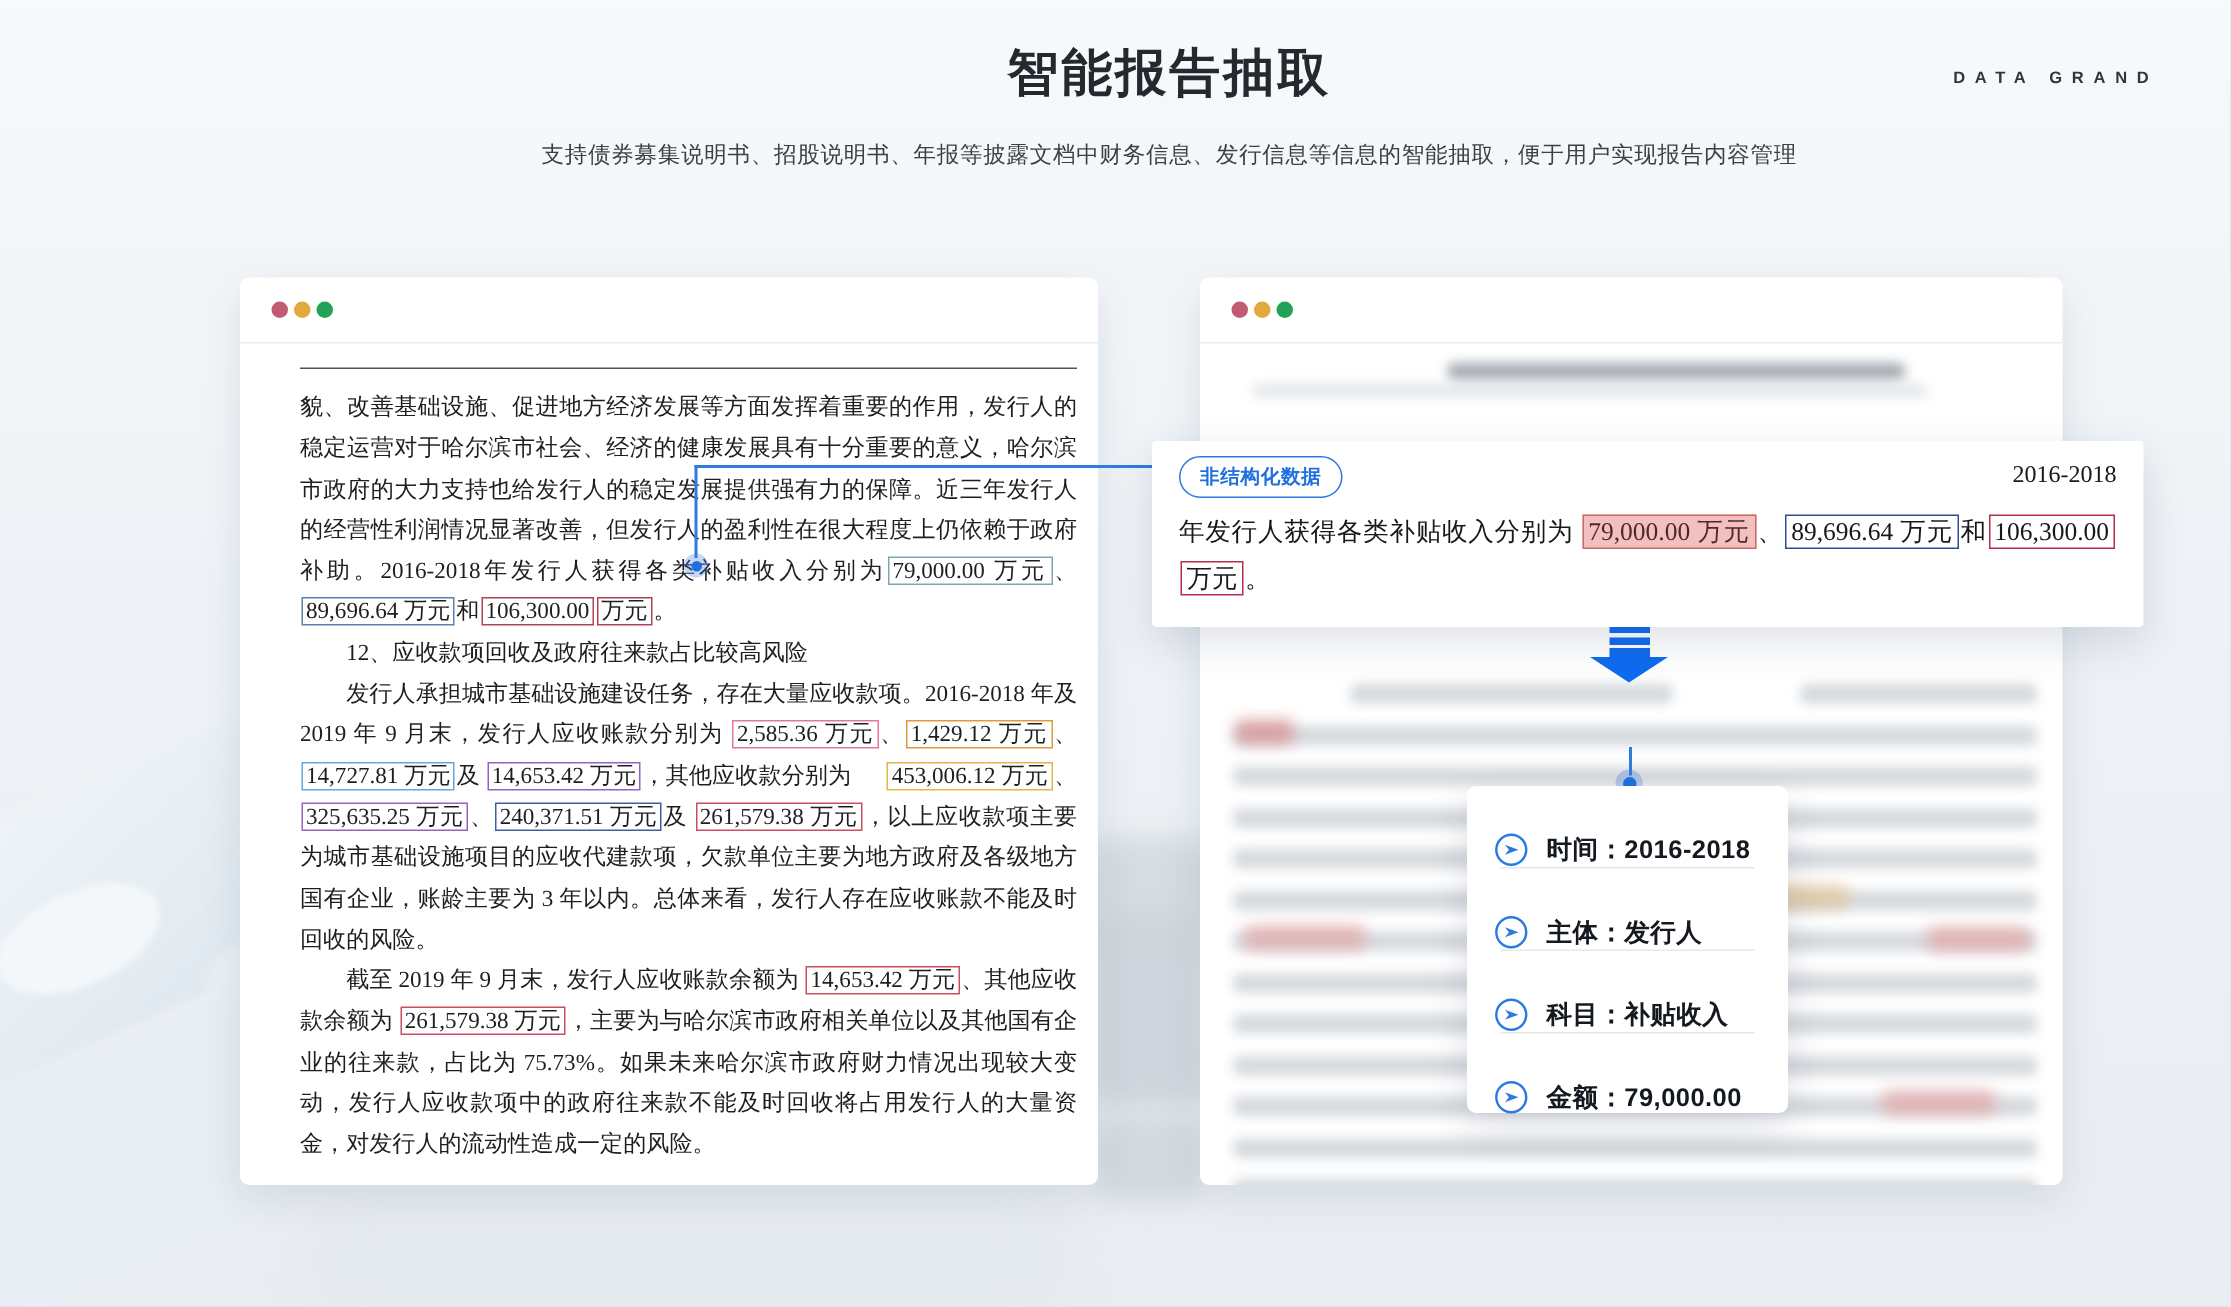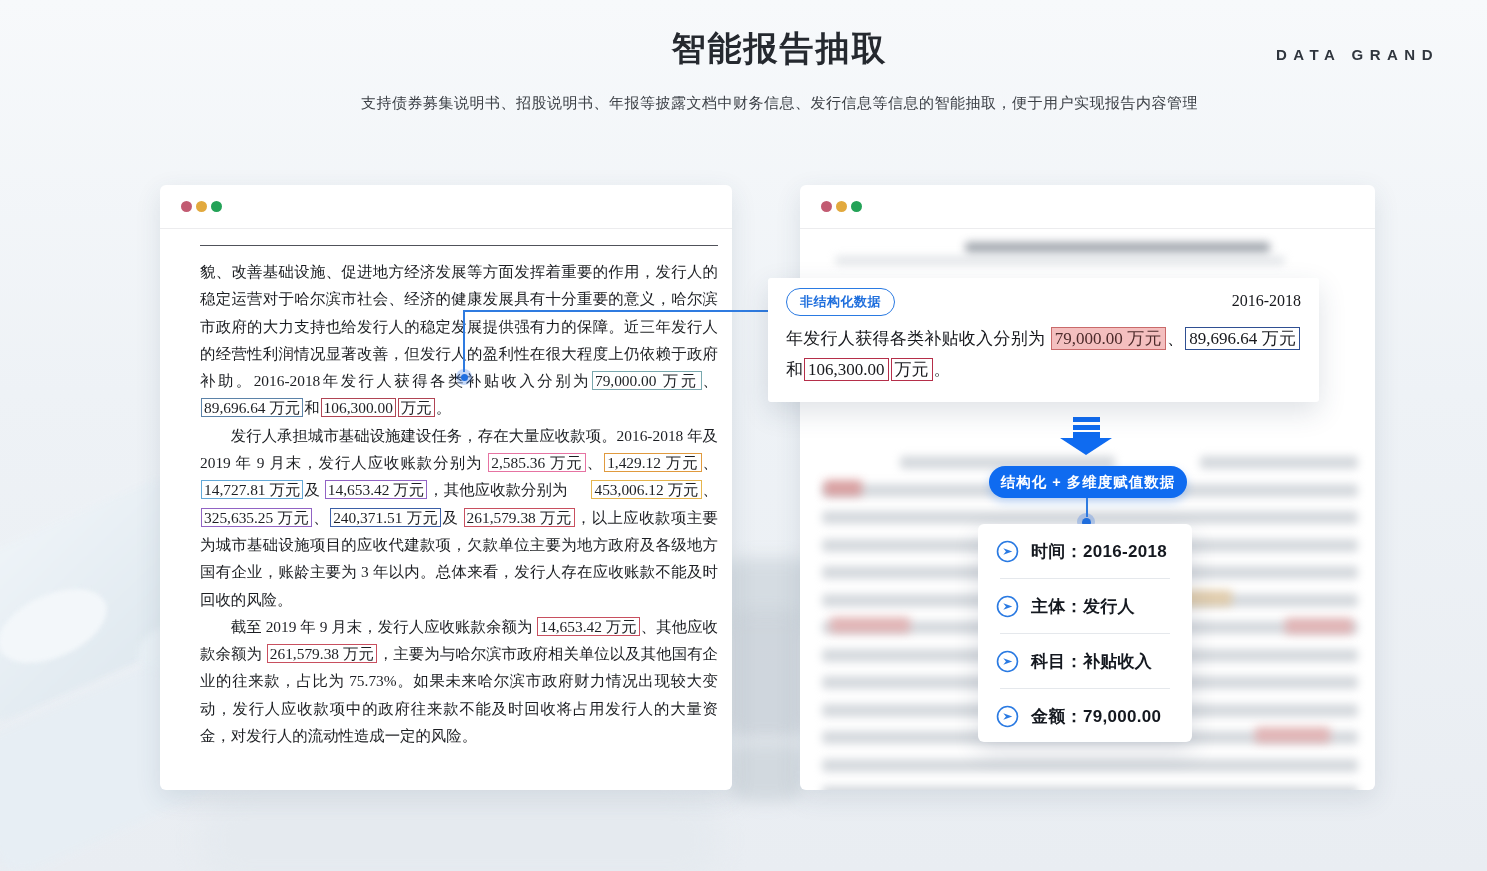--- a/index.html
+++ b/index.html
@@ -24,21 +24,21 @@
   .blobD{left:200px;top:795px;width:520px;height:90px;border-radius:40px;background:#e5eaef;filter:blur(12px);}
 
   
   .header{position:absolute;left:0;top:0;width:100%;z-index:2;text-align:center;}
   .page-title{margin-top:26px;transform:translateX(36px);
     font-size:34px;font-weight:bold;color:#25292f;letter-spacing:2px;}
   .page-subtitle{margin-top:22px;transform:translateX(36px);
     font-size:15px;color:#3c4046;letter-spacing:.5px;}
   .logo{position:absolute;right:48px;top:42px;text-align:center;z-index:3;}
   .logo-cn{font-size:37px;font-weight:900;color:#16368c;letter-spacing:1px;}
-  .logo-en{margin-top:4px;font-size:15px;font-weight:bold;color:#30363e;letter-spacing:6.5px;}
+  .logo-en{margin-top:4px;font-size:11px;font-weight:bold;color:#30363e;letter-spacing:6.5px;}
 
   
   .panel{position:absolute;top:185px;height:605px;background:#fff;border-radius:6px;
     box-shadow:0 8px 26px rgba(50,70,100,.12);z-index:1;}
   .panel-left{left:160px;width:572px;}
   .panel-right{left:800px;width:575px;}
   .chrome{position:relative;height:43px;border-bottom:1px solid #ececee;}
   .dots{position:absolute;left:21px;top:16px;display:flex;gap:4px;}
   .dot{width:11px;height:11px;border-radius:50%;}
   .dot-red{background:#c25b72;}
@@ -79,21 +79,21 @@
   .blur-doc{position:absolute;left:0;top:43px;right:0;bottom:0;overflow:hidden;}
   .bbar{position:absolute;height:13px;border-radius:4px;background:#b3bac2;opacity:.55;filter:blur(4px);}
   .bbar.dark{background:#8d949d;opacity:.8;}
   .bbar.light{background:#ccd1d7;}
   .bpatch{position:absolute;height:16px;border-radius:3px;filter:blur(5px);opacity:.75;}
   .bp-red{background:#d98c8c;}
   .bp-pink{background:#e4a7a7;}
   .bp-amber{background:#e3c79b;}
 
   
-  .extract-card{position:absolute;left:768px;top:278px;width:551px;height:124px;background:#fff;
+  .extract-card{position:absolute;left:768px;top:294px;width:661px;height:124px;background:#fff;
     border-radius:3px;box-shadow:0 10px 28px rgba(40,60,90,.15);z-index:7;padding:10px 18px;box-sizing:border-box;}
   .badge{display:inline-block;border:1.6px solid #2a7ae2;color:#1f6fdd;border-radius:16px;
     padding:4px 13px;font-size:13px;font-weight:bold;letter-spacing:.5px;background:#fff;}
   .card-date{position:absolute;right:18px;top:14px;font-family:"Liberation Serif","DejaVu Serif",serif;
     font-size:16px;color:#17181c;}
   .card-sentence{margin-top:7px;font-family:"Liberation Serif","DejaVu Serif",serif;
     font-size:17px;line-height:31px;color:#17181c;text-align:justify;}
   .card-sentence .vbox{padding:1px 3px;}
 
   
@@ -104,21 +104,21 @@
     border-left:26px solid transparent;border-right:26px solid transparent;border-top:17px solid #0f6bf0;}
   .pill-btn{position:absolute;left:989px;top:466px;width:198px;height:32px;border-radius:16px;
     background:#0f6bf0;color:#fff;font-size:14.5px;font-weight:600;letter-spacing:1px;
     display:flex;align-items:center;justify-content:center;z-index:6;box-shadow:0 4px 10px rgba(15,107,240,.25);}
   .conn2{left:1085.5px;top:498px;width:2.5px;height:19px;}
   .halo2{left:1077px;top:513px;width:18px;height:18px;}
   .core2{left:1081.5px;top:517.5px;width:9px;height:9px;}
 
   .struct-card{position:absolute;left:978px;top:524px;width:214px;height:218px;background:#fff;
     border-radius:6px;box-shadow:0 10px 26px rgba(40,60,90,.14);z-index:7;}
-  .srow{display:flex;align-items:center;gap:12px;height:54px;padding-left:18px;}
+  .srow{display:flex;align-items:flex-end;gap:12px;height:54px;padding-left:18px;}
   .srow .txt{font-size:17px;font-weight:600;color:#14181f;letter-spacing:.3px;}
   .sdiv{border-top:1px solid #e5e8ec;margin:0 22px;}
   .send-icon{width:23px;height:23px;flex:0 0 23px;}
 </style>
 </head>
 <body>
 
 <div class="stage">
 
   <div class="bgshape key1"></div>
@@ -143,20 +143,21 @@
       <div class="dots">
         <div class="dot dot-red"></div>
         <div class="dot dot-yellow"></div>
         <div class="dot dot-green"></div>
       </div>
     </div>
     <div class="doc">
       <hr class="doc-rule">
       <div class="doc-body" id="left-doc-body">
           <p><span>貌、改善基础设施、促进地方经济发展等方面发挥着重要的作用，发行人的稳定运营对于哈尔滨市社会、经济的健康发展具有十分重要的意义，哈尔滨市政府的大力支持也给发行人的稳定发展提供强有力的保障。近三年发行人的经营性利润情况显著改善，但发行人的盈利性在很大程度上仍依赖于政府补助。2016-2018年发行人获得各类补贴收入分别为</span><span class="vbox box-teal">79,000.00 万元</span><span>、</span><span class="vbox box-steelblue">89,696.64 万元</span><span>和</span><span class="vbox box-darkred">106,300.00</span><span class="vbox box-darkred">万元</span><span>。</span></p>
+          <p class="indent"><span>12、应收款项回收及政府往来款占比较高风险</span></p>
           <p class="indent"><span>发行人承担城市基础设施建设任务，存在大量应收款项。2016-2018 年及 2019 年 9 月末，发行人应收账款分别为 </span><span class="vbox box-pink">2,585.36 万元</span><span>、</span><span class="vbox box-orange">1,429.12 万元</span><span>、</span><span class="vbox box-skyblue">14,727.81 万元</span><span>及 </span><span class="vbox box-purple">14,653.42 万元</span><span>，其他应收款分别为 </span><span class="vbox box-amber">453,006.12 万元</span><span>、</span><span class="vbox box-purple">325,635.25 万元</span><span>、</span><span class="vbox box-navy">240,371.51 万元</span><span>及 </span><span class="vbox box-red">261,579.38 万元</span><span>，以上应收款项主要为城市基础设施项目的应收代建款项，欠款单位主要为地方政府及各级地方国有企业，账龄主要为 3 年以内。总体来看，发行人存在应收账款不能及时回收的风险。</span></p>
           <p class="indent"><span>截至 2019 年 9 月末，发行人应收账款余额为 </span><span class="vbox box-red">14,653.42 万元</span><span>、其他应收款余额为 </span><span class="vbox box-red">261,579.38 万元</span><span>，主要为与哈尔滨市政府相关单位以及其他国有企业的往来款，占比为 75.73%。如果未来哈尔滨市政府财力情况出现较大变动，发行人应收款项中的政府往来款不能及时回收将占用发行人的大量资金，对发行人的流动性造成一定的风险。</span></p>
         </div>
     </div>
   </div>
 
   <div class="conn conn-h"></div>
   <div class="conn conn-v"></div>
   <div class="dot-halo halo1"></div>
   <div class="dot-core core1"></div>
@@ -203,21 +204,20 @@
     <div class="card-sentence"><span>年发行人获得各类补贴收入分别为 </span><span class="vbox box-highlight">79,000.00 万元</span><span>、</span><span class="vbox box-navyline">89,696.64 万元</span><span>和</span><span class="vbox box-crimson">106,300.00</span><span class="vbox box-crimson">万元</span><span>。</span></div>
   </div>
 
   <div class="big-arrow">
     <div class="bar"></div>
     <div class="bar"></div>
     <div class="body"></div>
     <div class="head"></div>
   </div>
 
-  <div class="pill-btn">结构化 + 多维度赋值数据</div>
   <div class="conn conn2"></div>
   <div class="dot-halo halo2"></div>
   <div class="dot-core core2"></div>
 
   <div class="struct-card">
     <div class="srow">
       <svg class="send-icon" viewBox="0 0 24 24">
         <circle cx="12" cy="12" r="10.4" fill="none" stroke="#2a7ae2" stroke-width="1.7"></circle>
         <path d="M7.6 8.6 L17 12 L7.6 15.4 L10.4 12 Z" fill="#2a7ae2"></path>
       </svg>

